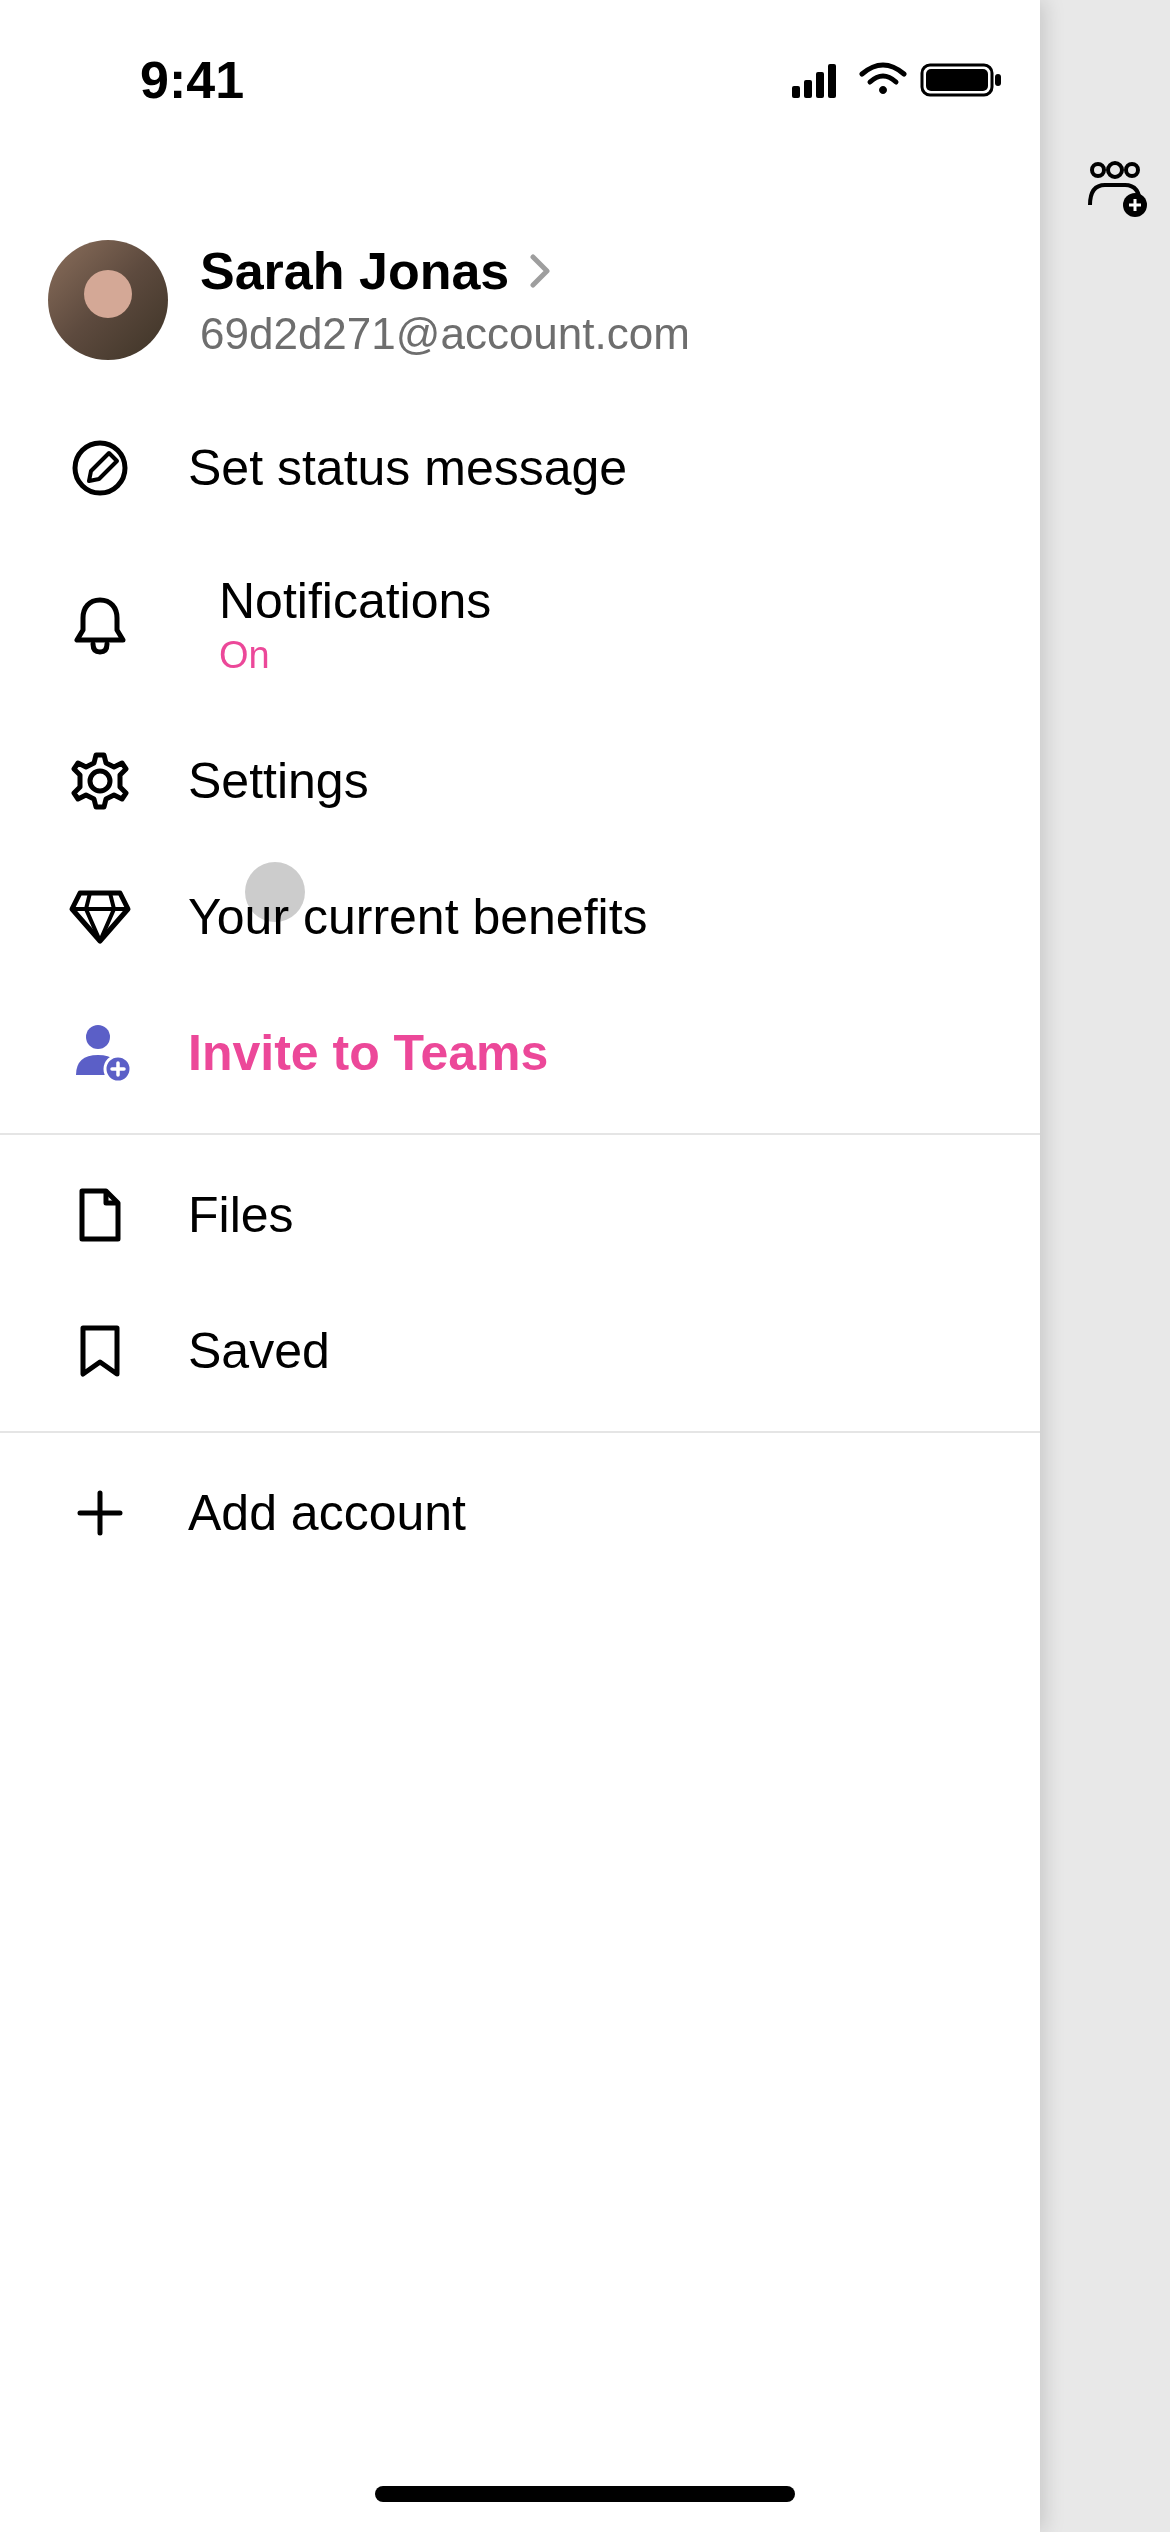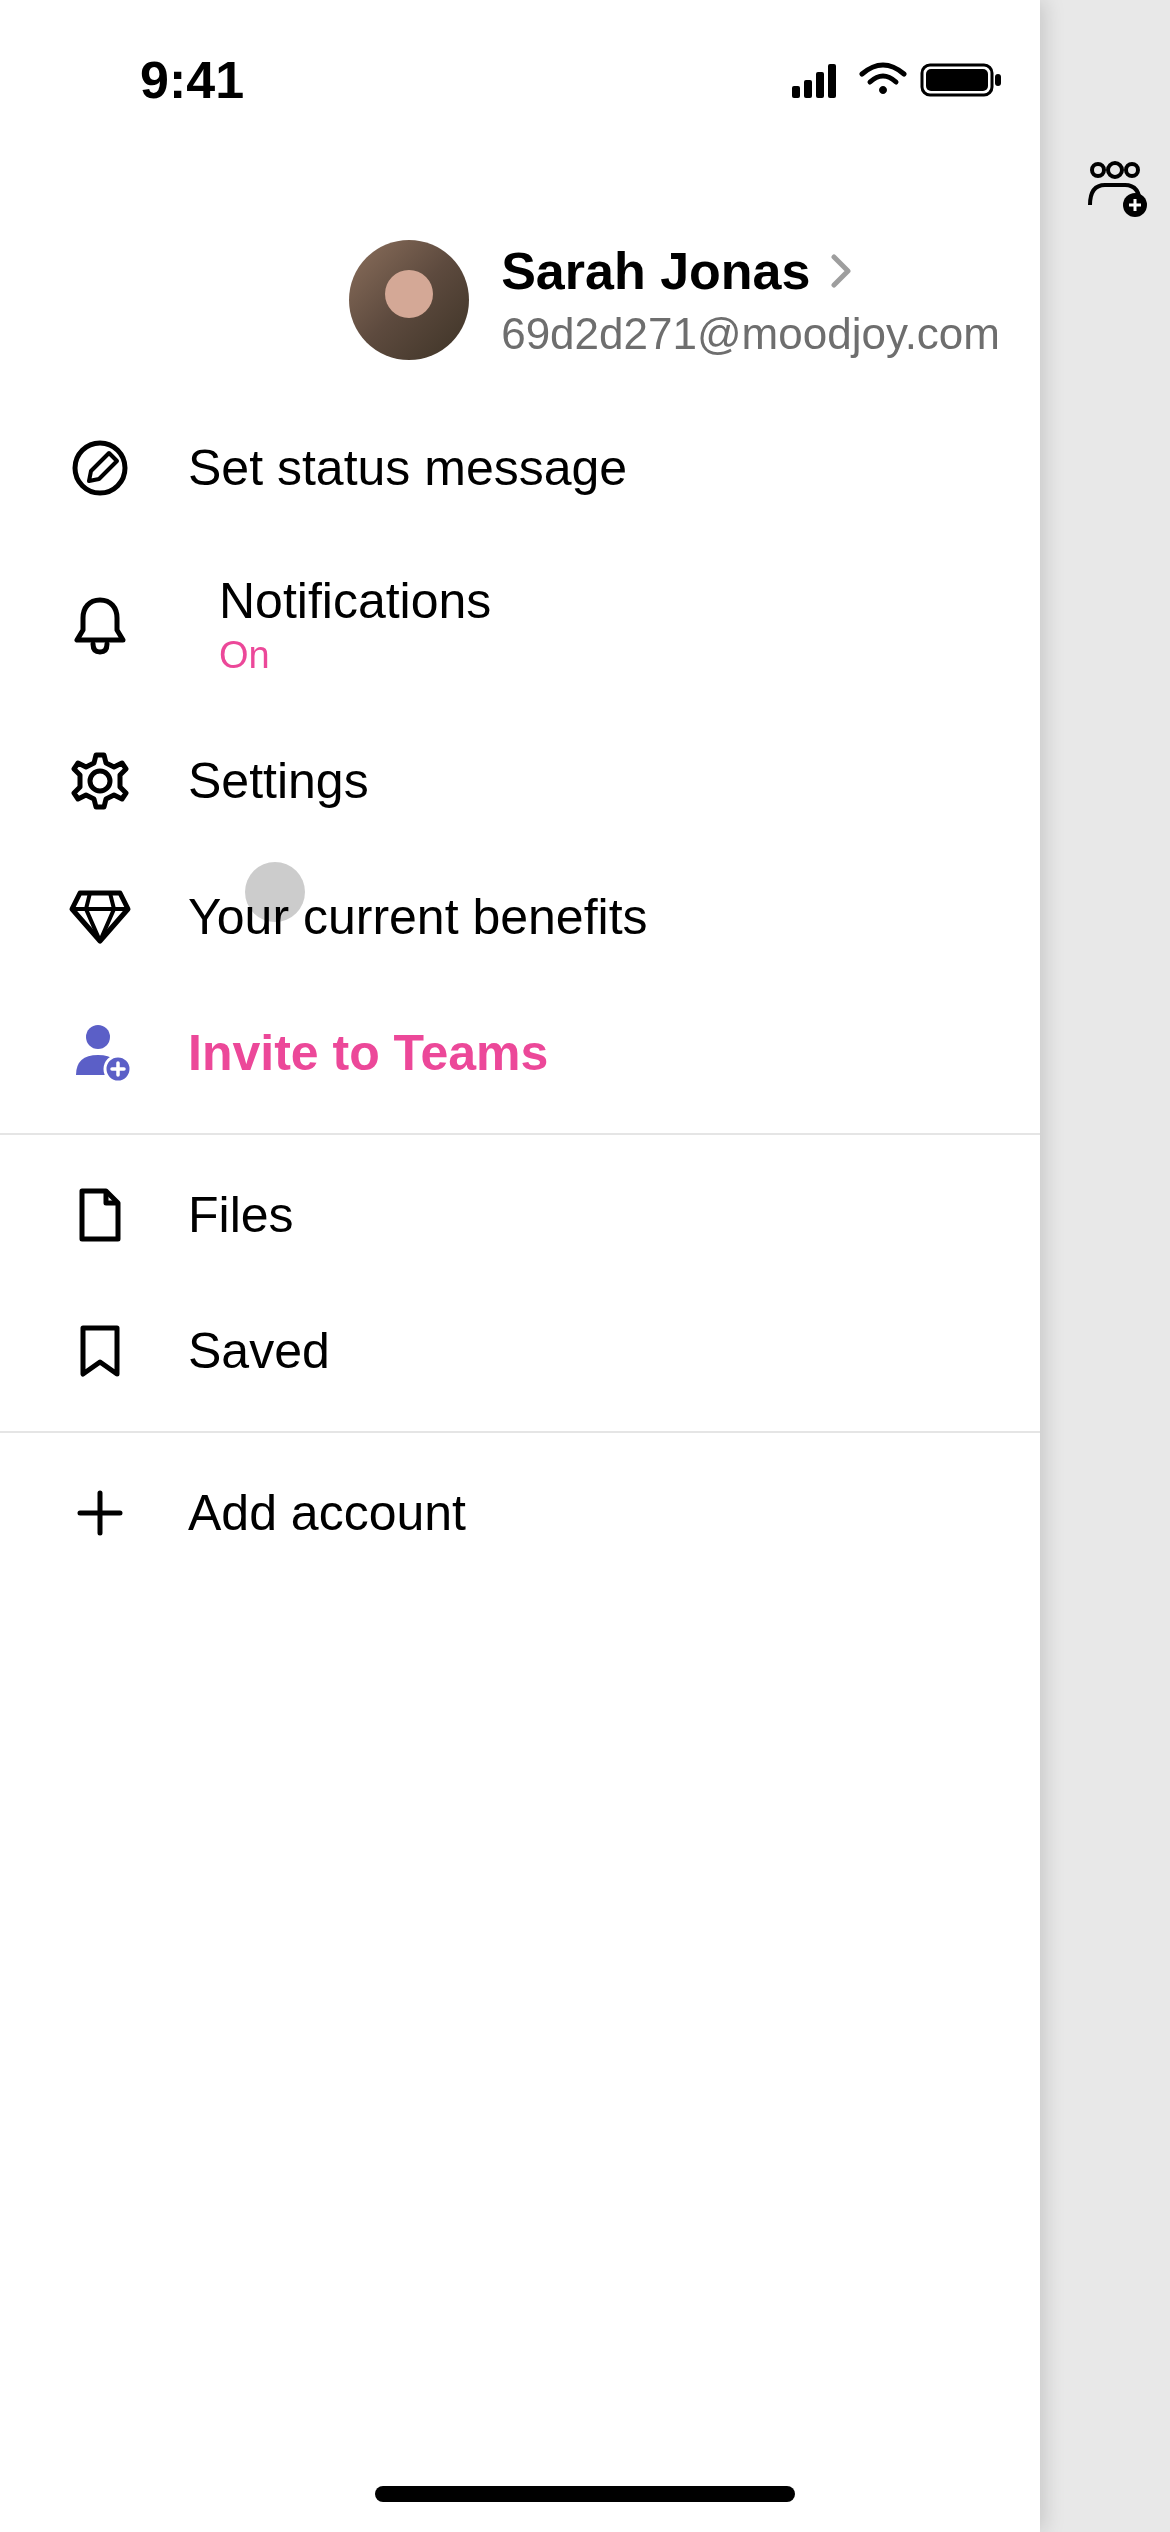--- a/index.html
+++ b/index.html
@@ -43,21 +43,20 @@
       display: flex;
       align-items: center;
       gap: 12px;
     }
     
     .profile-row {
       display: flex;
       align-items: center;
       padding: 100px 40px 40px 48px;
       gap: 32px;
-      justify-content: flex-end;
     }
     .avatar {
       width: 120px;
       height: 120px;
       border-radius: 50%;
       background: linear-gradient(135deg, #8b6f5c 0%, #5d4a3e 50%, #3d3326 100%);
       flex-shrink: 0;
       position: relative;
       overflow: hidden;
     }
@@ -207,21 +206,21 @@
 
   <div class="profile-row">
     <div class="avatar"></div>
     <div class="profile-text">
       <div class="profile-name">
         <span>Sarah Jonas</span>
         <svg width="24" height="36" viewBox="0 0 24 36">
           <path d="M 4 4 L 18 18 L 4 32" fill="none" stroke="#9e9e9e" stroke-width="5" stroke-linecap="round" stroke-linejoin="round"></path>
         </svg>
       </div>
-      <div class="profile-email">69d2d271@moodjoy.com</div>
+      <div class="profile-email">69d2d271@account.com</div>
     </div>
   </div>
 
 
   <div class="menu-item">
     <div class="menu-icon">
       <svg width="58" height="58" viewBox="0 0 58 58">
         <circle cx="29" cy="29" r="25" fill="none" stroke="#000" stroke-width="5"></circle>
         <path d="M 38 14 L 46 22 L 28 40 L 18 42 L 20 32 Z" fill="none" stroke="#000" stroke-width="4" stroke-linejoin="round"></path>
       </svg>

